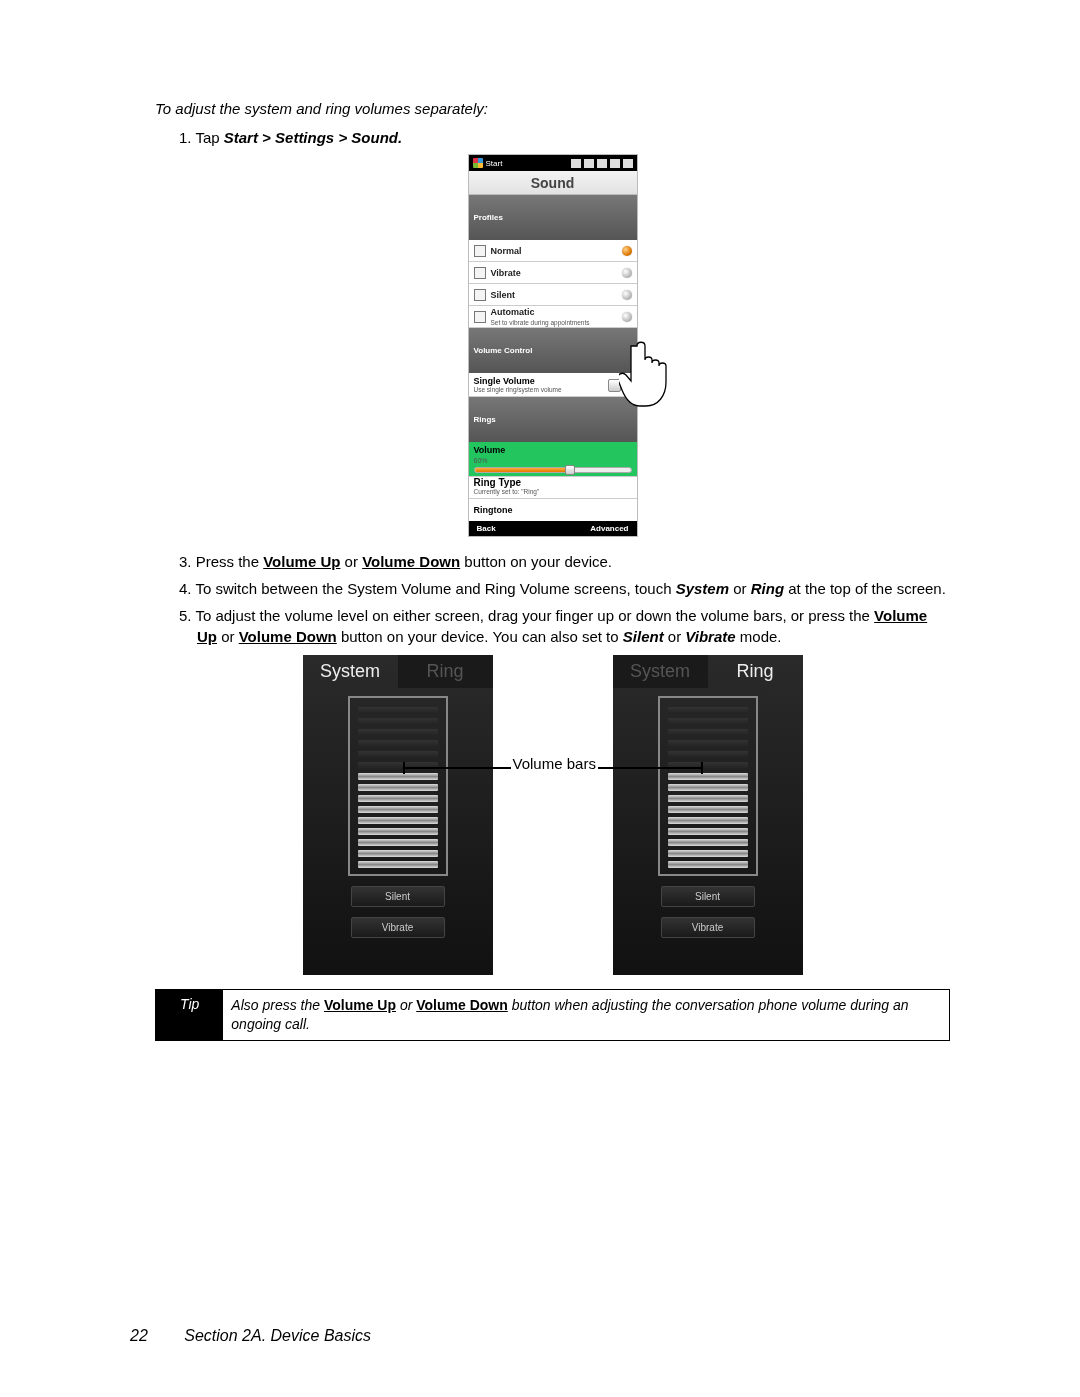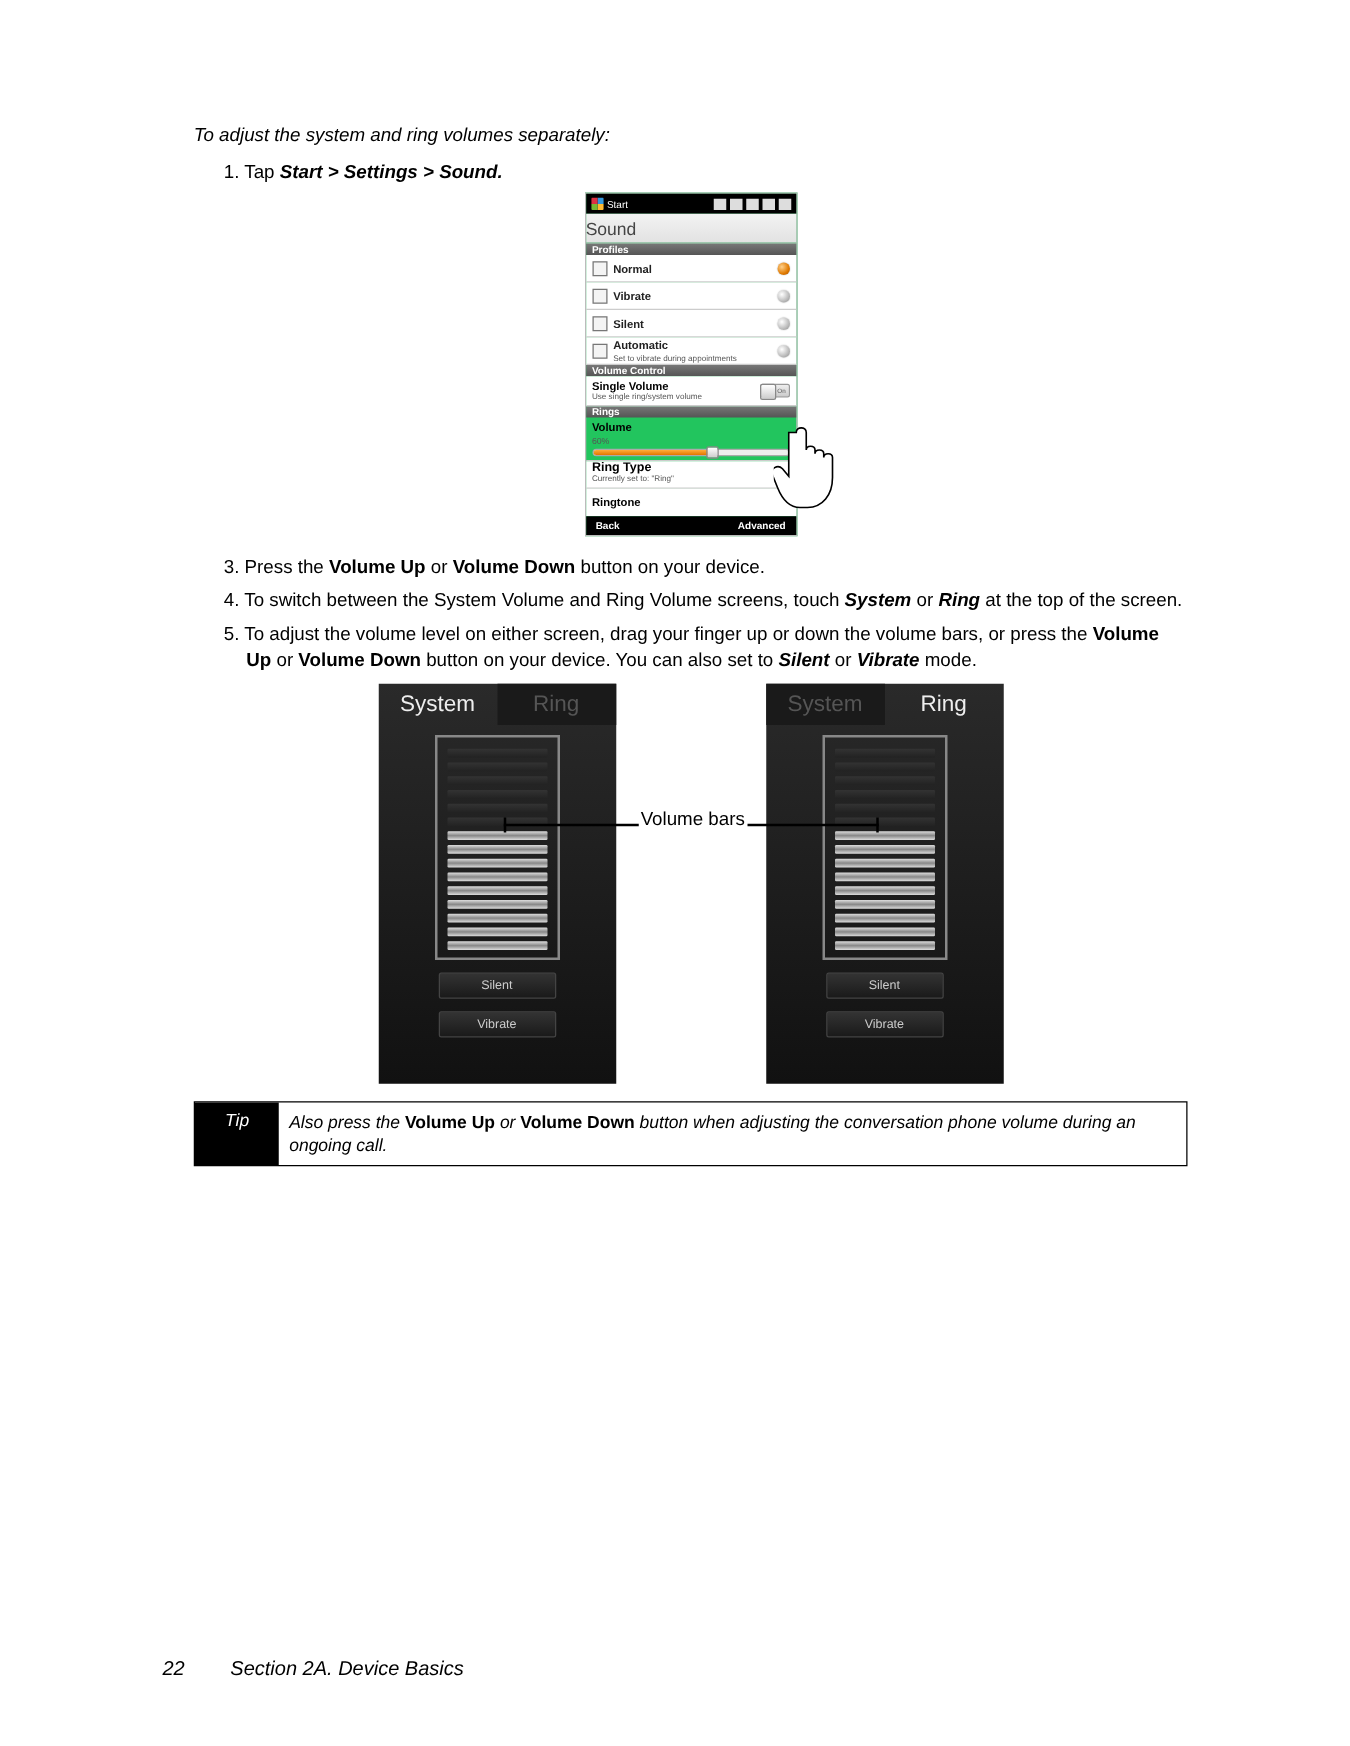--- a/index.html
+++ b/index.html
@@ -25,21 +25,21 @@
     padding-left: 20px;
     font-size: 15px;
   }
   ol.steps li {
     margin-bottom: 6px;
     line-height: 1.4;
     padding-left: 4px;
     text-indent: -18px;
     margin-left: 18px;
   }
-  .bold { font-weight: bold; }
+  .bold { font-weight: bold; text-decoration: underline; }
   .bolditalic { font-weight: bold; font-style: italic; }
   .phone-wrap { text-align: center; margin: 6px 0 14px; position: relative; }
 
   
   .phone {
     display: inline-block;
     width: 170px;
     font-size: 9px;
     text-align: left;
     border: 1px solid #bbb;
@@ -63,30 +63,31 @@
       linear-gradient(#d34 0 50%, #7b3 50% 100%) left/50% 100% no-repeat,
       linear-gradient(#39d 0 50%, #fb3 50% 100%) right/50% 100% no-repeat;
     border-radius: 1px;
   }
   .statusbar .spacer { flex: 1; }
   .statusbar .sicon { width: 10px; height: 9px; margin-left: 3px; background: #ddd; }
   .titlebar {
     height: 24px;
     background: linear-gradient(#f3f3f3,#e2e2e2);
     border-bottom: 1px solid #bbb;
+    text-align: center;
     font-size: 14px;
     color: #444;
     line-height: 24px;
-    font-weight: 400;
+    font-weight: 700;
   }
   .sect-hdr {
     background: linear-gradient(#777,#555);
     color: #fff;
     font-size: 8px;
-    padding: 0 5px;
+    padding: 18px 5px;
     font-weight: bold;
   }
   .row {
     display: flex;
     align-items: center;
     padding: 0 5px;
     border-bottom: 1px solid #ccc;
     background: #fff;
     min-height: 22px;
   }

